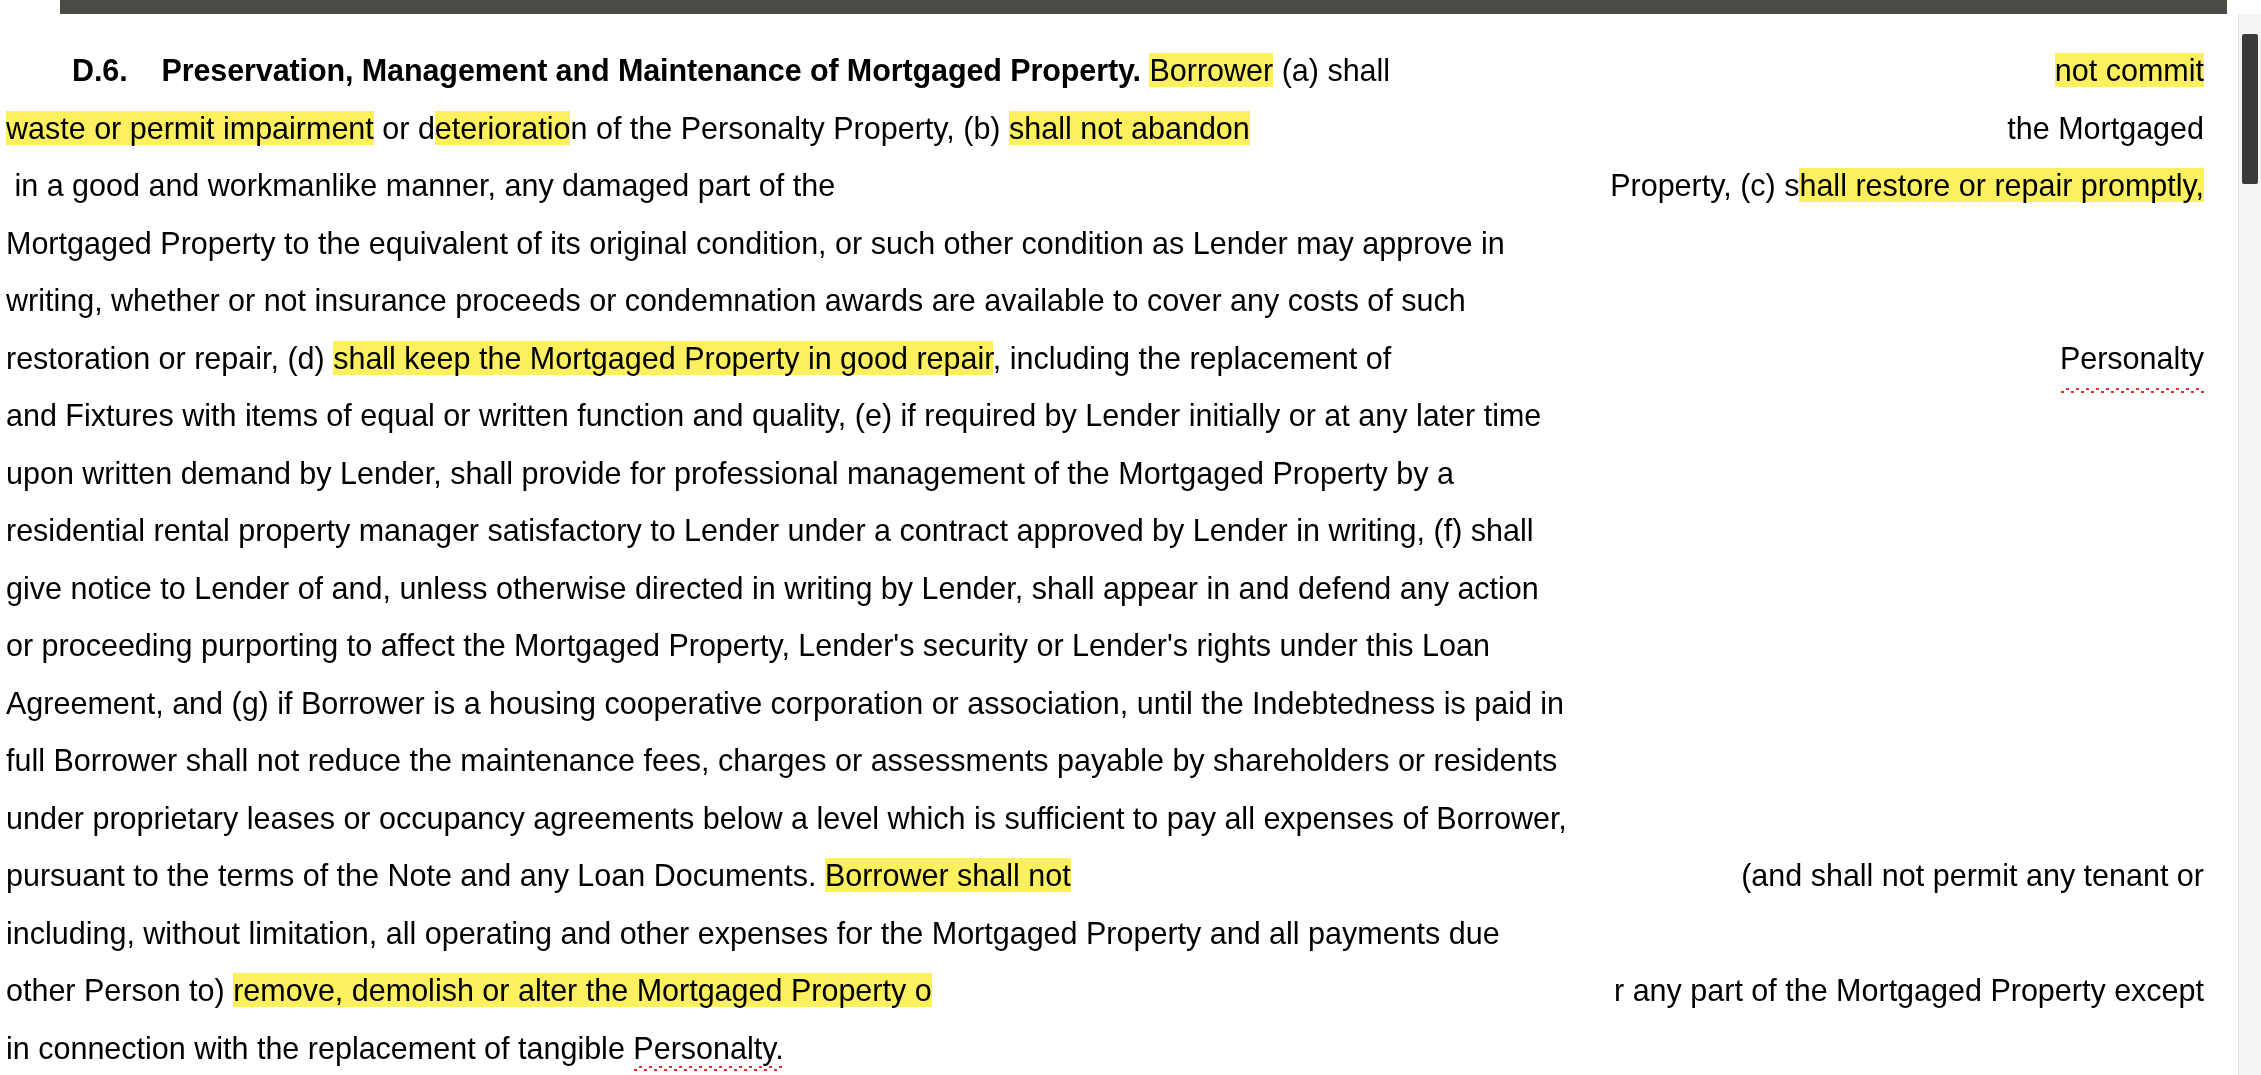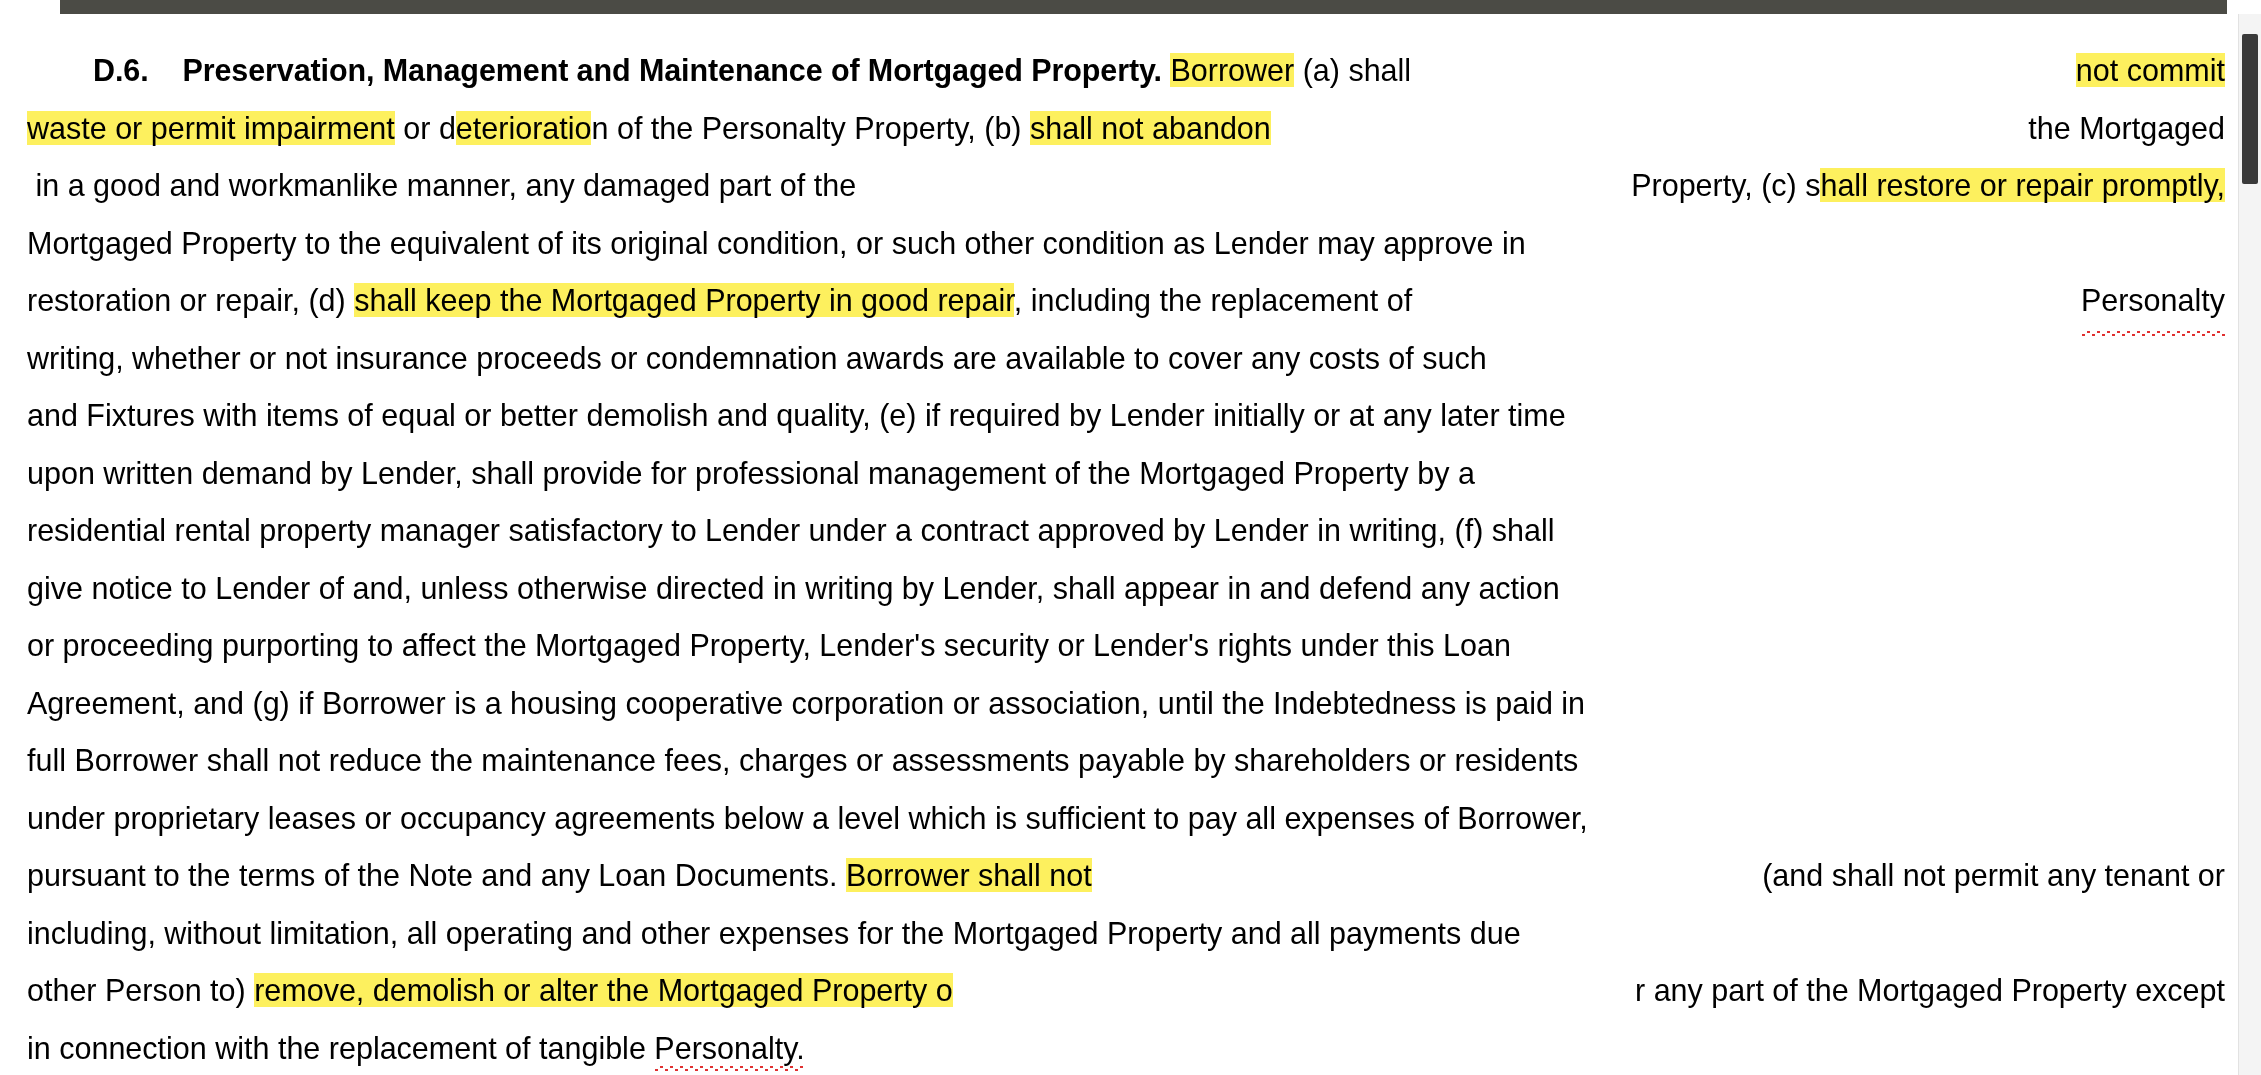--- a/index.html
+++ b/index.html
@@ -55,21 +55,20 @@
   }
 
   
   #page {
     position: absolute;
     left: 0;
     top: 14px;
     width: 2239px;
     height: 1061px;
     background: #ffffff;
-    margin-left: 21px;
   }
 
   #doc-body {
     position: absolute;
     left: 6px;
     top: 28px;
     width: 2198px;
     color: #000000;
     font-size: 30.5px;
     line-height: 57.5px;
@@ -158,32 +157,32 @@
         <span> in a good and workmanlike manner, any damaged part of the</span>
         <span><span>Property, (c) s</span><mark class="hl">hall restore or repair promptly,</mark></span>
       </span>
     </div>
 
     <div class="doc-line">
       <span>Mortgaged Property to the equivalent of its original condition, or such other condition as Lender may approve in</span>
     </div>
 
     <div class="doc-line">
+      <span>writing, whether or not insurance proceeds or condemnation awards are available to cover any costs of such</span>
+    </div>
+
+    <div class="doc-line">
       <span class="j">
         <span><span>restoration or repair, (d) </span><mark class="hl">shall keep the Mortgaged Property in good repair</mark><span>, including the replacement of </span></span>
         <span class="spell">Personalty</span>
       </span>
     </div>
 
     <div class="doc-line">
-      <span>writing, whether or not insurance proceeds or condemnation awards are available to cover any costs of such</span>
-    </div>
-
-    <div class="doc-line">
-      <span>and Fixtures with items of equal or better demolish and quality, (e) if required by Lender initially or at any later time</span>
+      <span>and Fixtures with items of equal or written function and quality, (e) if required by Lender initially or at any later time</span>
     </div>
 
     <div class="doc-line">
       <span>upon written demand by Lender, shall provide for professional management of the Mortgaged Property by a</span>
     </div>
 
     <div class="doc-line">
       <span>residential rental property manager satisfactory to Lender under a contract approved by Lender in writing, (f) shall</span>
     </div>
 

